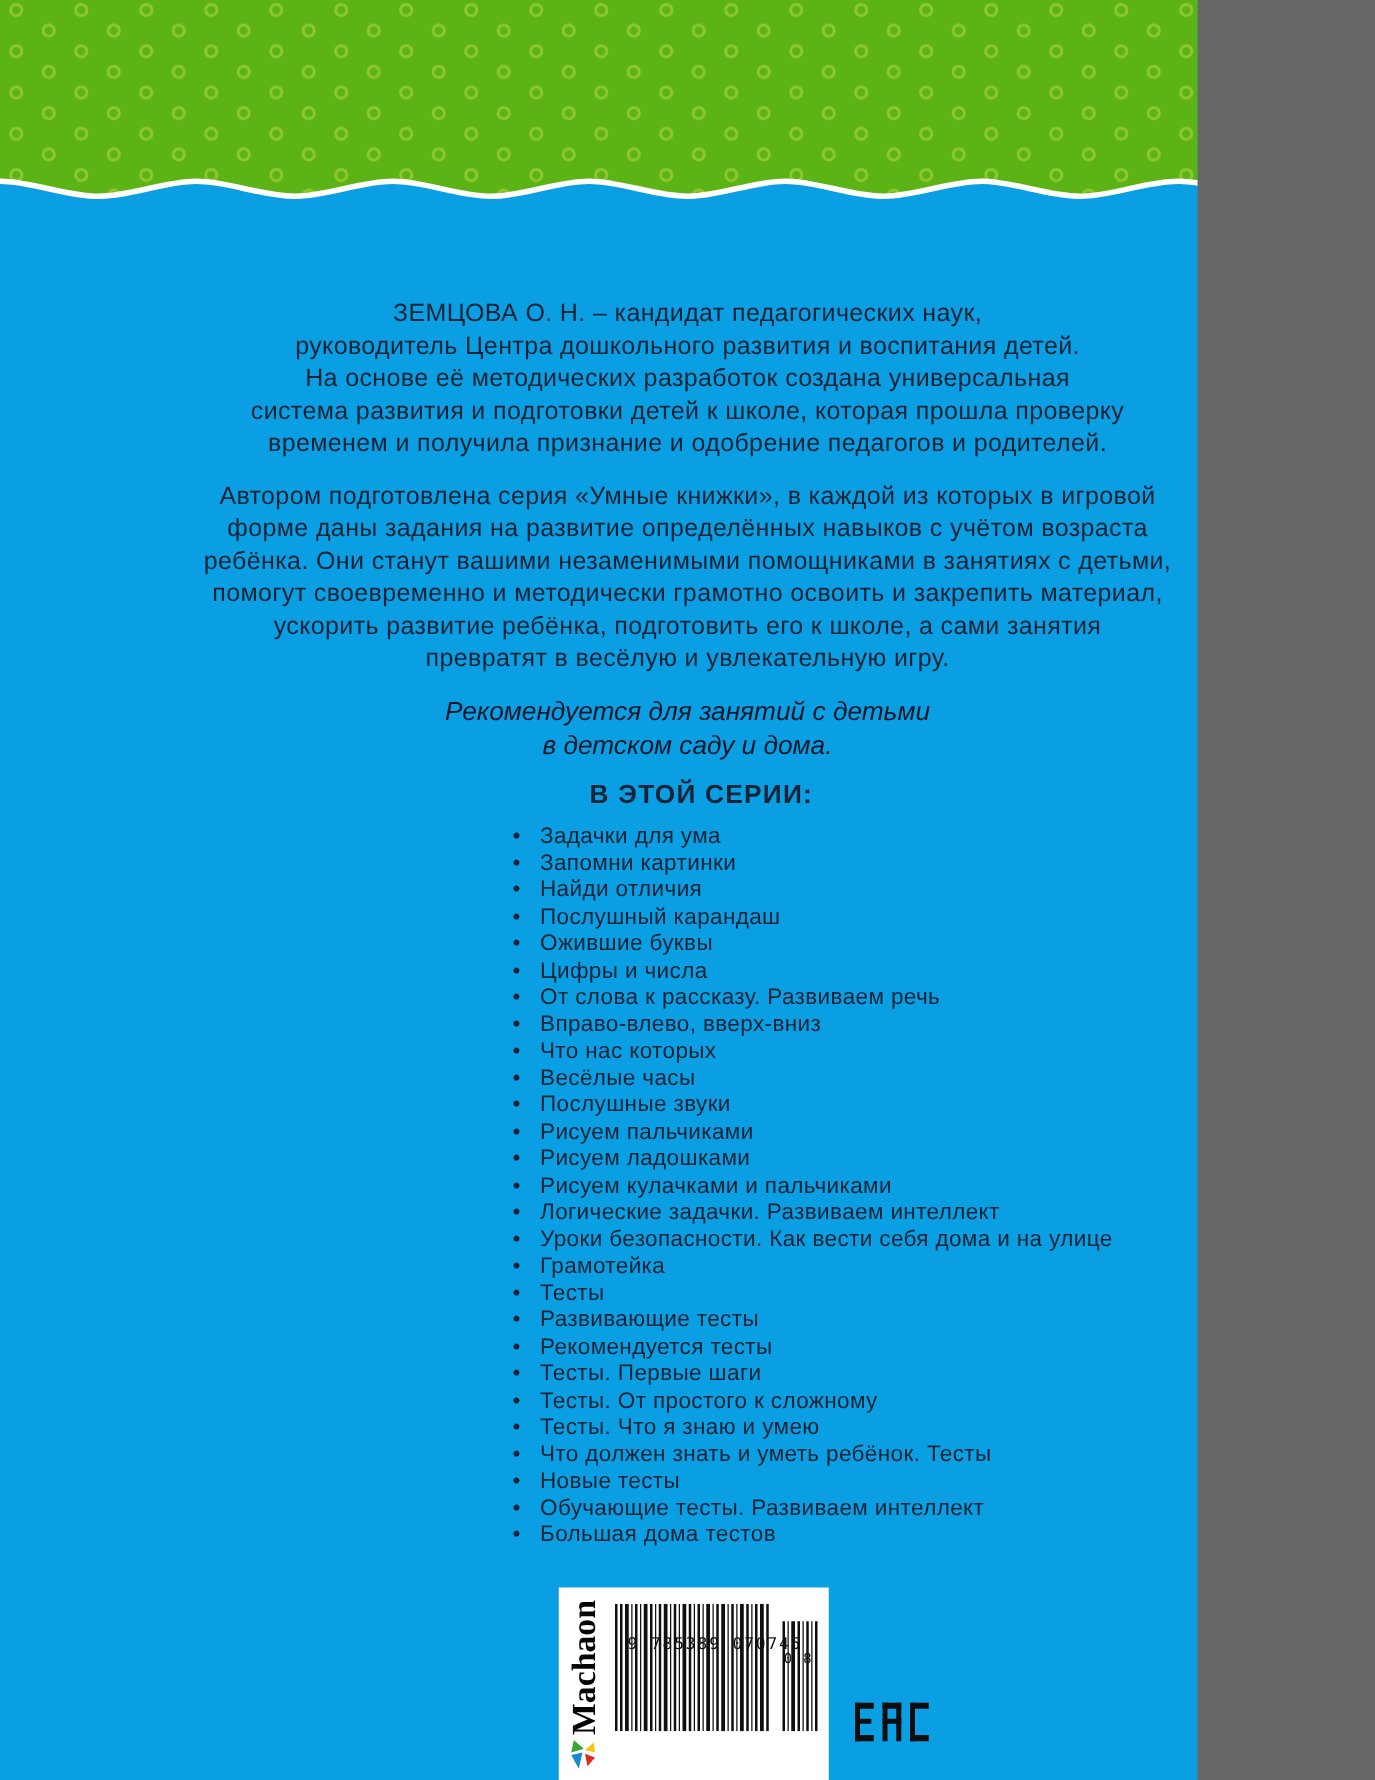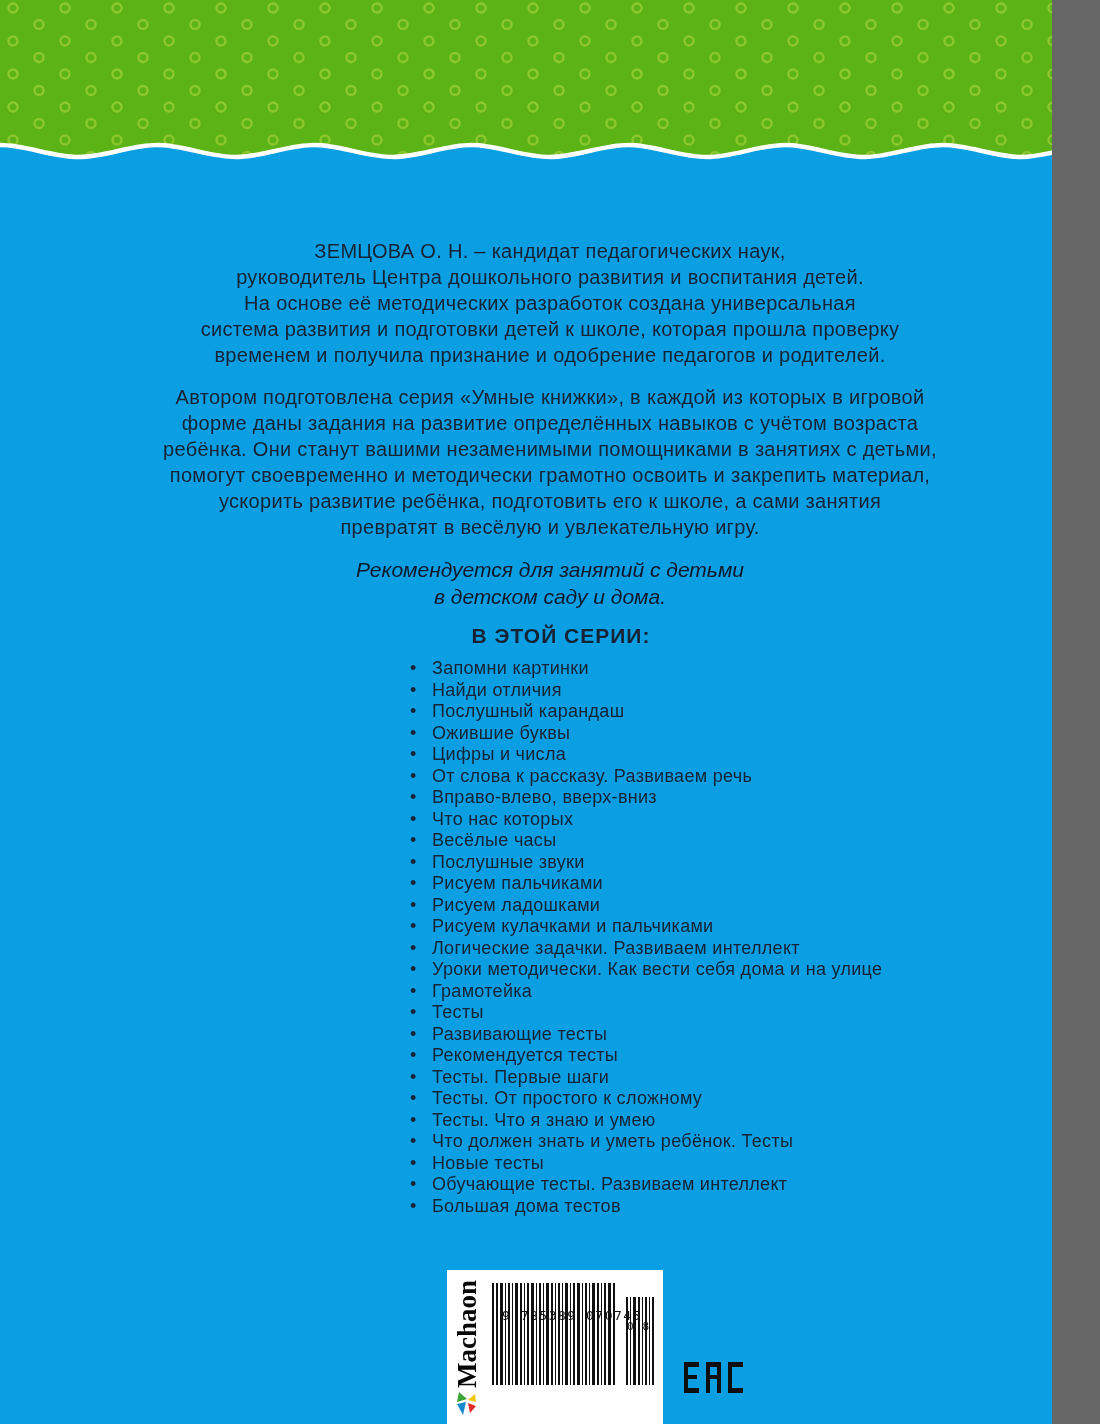--- a/index.html
+++ b/index.html
@@ -2,21 +2,21 @@
 <html><head>
 <meta charset="utf-8">
 <style>
   html,body{margin:0;padding:0;}
   body{
     font-family:"Liberation Sans",sans-serif;
     background:#666;
   }
   .cover{
     position:relative;
-    width:1052px;height:1424px;
+    width:958px;height:1424px;
     background:#0a9ee2;
     overflow:hidden;
   }
   .wave-header{position:absolute;left:0;top:0;}
   .para{
     position:absolute;
     white-space:pre-line;
     text-align:center;
     font-size:20px;
     line-height:26px;
@@ -129,35 +129,36 @@
 помогут своевременно и методически грамотно освоить и закрепить материал,
 ускорить развитие ребёнка, подготовить его к школе, а сами занятия
 превратят в весёлую и увлекательную игру.</div>
 
   <div class="recommend">Рекомендуется для занятий с детьми
 в детском саду и дома.</div>
 
   <div class="series-heading">В ЭТОЙ СЕРИИ:</div>
 
   <ul class="series-list">
+    <li>Задачки для ума</li>
     <li>Запомни картинки</li>
     <li>Найди отличия</li>
     <li>Послушный карандаш</li>
     <li>Ожившие буквы</li>
     <li>Цифры и числа</li>
     <li>От слова к рассказу. Развиваем речь</li>
     <li>Вправо-влево, вверх-вниз</li>
     <li>Что нас которых</li>
     <li>Весёлые часы</li>
     <li>Послушные звуки</li>
     <li>Рисуем пальчиками</li>
     <li>Рисуем ладошками</li>
     <li>Рисуем кулачками и пальчиками</li>
     <li>Логические задачки. Развиваем интеллект</li>
-    <li>Уроки методически. Как вести себя дома и на улице</li>
+    <li>Уроки безопасности. Как вести себя дома и на улице</li>
     <li>Грамотейка</li>
     <li>Тесты</li>
     <li>Развивающие тесты</li>
     <li>Рекомендуется тесты</li>
     <li>Тесты. Первые шаги</li>
     <li>Тесты. От простого к сложному</li>
     <li>Тесты. Что я знаю и умею</li>
     <li>Что должен знать и уметь ребёнок. Тесты</li>
     <li>Новые тесты</li>
     <li>Обучающие тесты. Развиваем интеллект</li>

